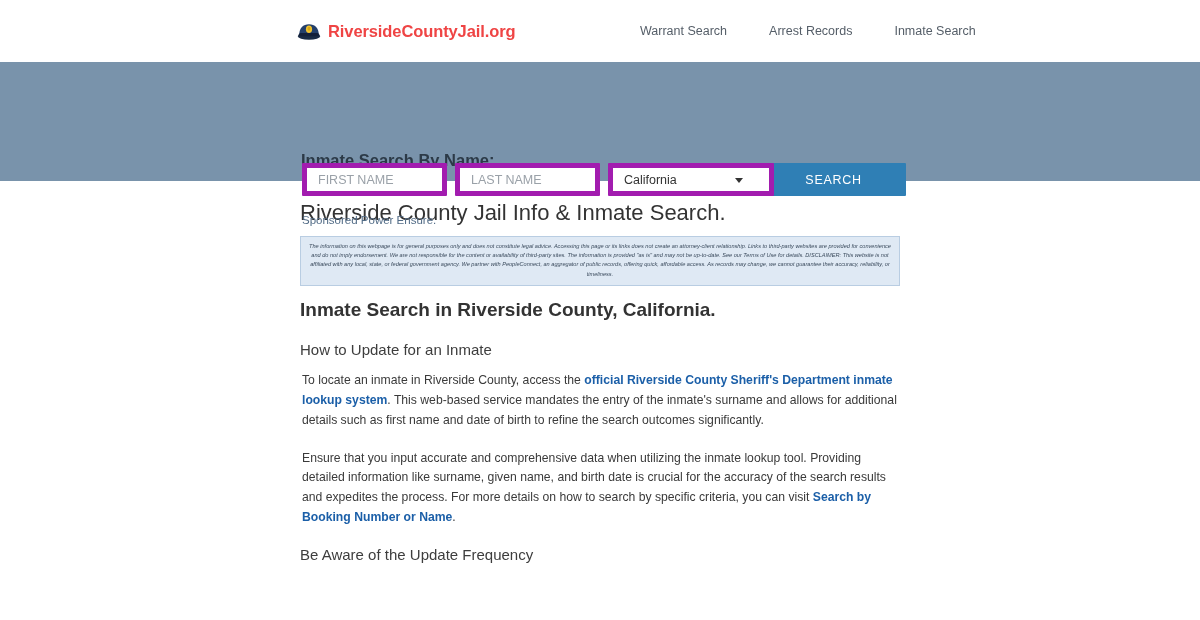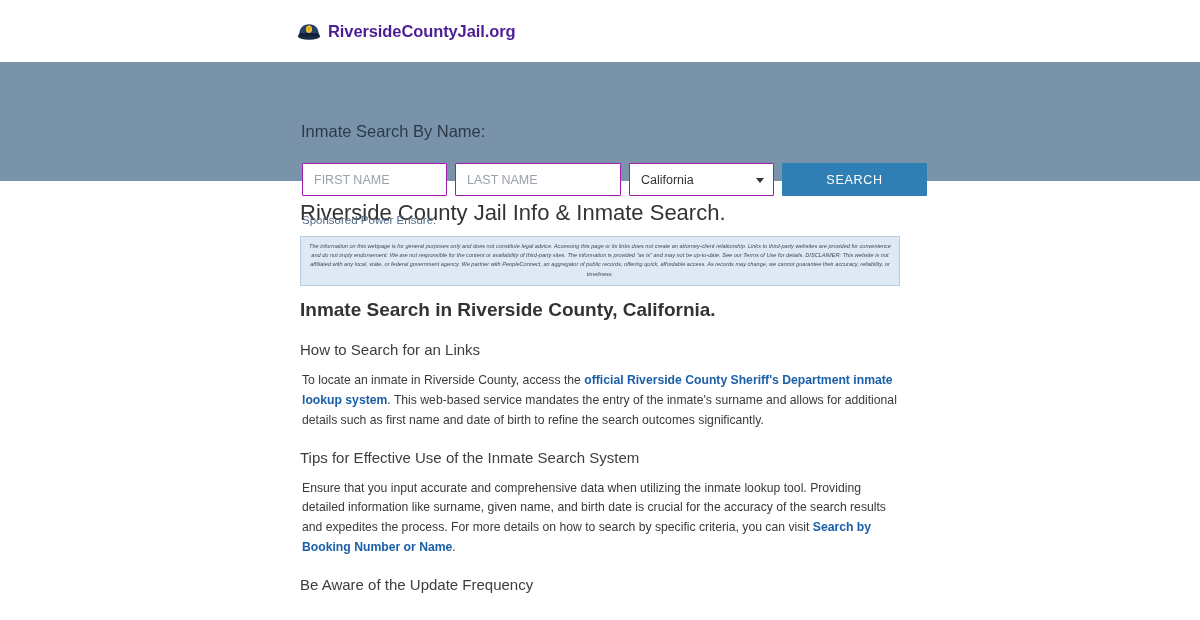--- a/index.html
+++ b/index.html
@@ -27,21 +27,21 @@
     top: 19px;
     display: flex;
     align-items: center;
     gap: 7px;
     text-decoration: none;
   }
   .brand-logo { width: 24px; height: 24px; display: block; }
   .brand-text {
     font-size: 16.5px;
     font-weight: bold;
-    color: #4c1d95;
+    color: #ef4444;
     letter-spacing: -0.1px;
     white-space: nowrap;
   }
   .nav {
     position: absolute;
     left: 640px;
     top: 24px;
     display: flex;
     gap: 42px;
   }
@@ -55,54 +55,54 @@
   
   .hero {
     background: #7993ab;
     height: 119px;
     padding: 0;
     position: relative;
   }
   .hero-title {
     position: absolute;
     left: 301px;
-    top: 60px;
+    top: 89px;
     font-size: 16.5px;
-    font-weight: normal;
+    font-weight: bold;
     color: #2c3a47;
     margin: 0;
   }
   .search-form {
     position: absolute;
     left: 302px;
     top: 101px;
     display: flex;
     gap: 8px;
   }
   .field {
     height: 33px;
-    border: 1px solid #a21caf;
+    border: 5px solid #a21caf;
     background: #ffffff;
     font-size: 12.5px;
     font-family: "Liberation Sans", sans-serif;
     padding: 0 11px;
     color: #333;
     border-radius: 1px;
     outline: none;
   }
   .field::placeholder { color: #9aa1a8; }
   .field-first { width: 145px; }
-  .field-last  { width: 166px; }
+  .field-last  { width: 145px; }
   .select-wrap {
     position: relative;
     width: 145px;
     height: 33px;
   }
   .field-state {
-    width: 145px;
+    width: 166px;
     height: 33px;
     appearance: none;
     -webkit-appearance: none;
     padding-right: 26px;
   }
   .caret {
     position: absolute;
     right: 10px;
     top: 15px;
     width: 0; height: 0;
@@ -193,20 +193,25 @@
       <svg viewBox="0 0 32 32" width="24" height="24" xmlns="http://www.w3.org/2000/svg">
         <ellipse cx="16" cy="23" rx="15" ry="4.5" fill="#1a2b45"></ellipse>
         <path d="M3 21 C3 12 8 7 16 7 C24 7 29 12 29 21 Z" fill="#24406b"></path>
         <rect x="2.5" y="18.5" width="27" height="4.6" rx="2.3" fill="#13203a"></rect>
         <ellipse cx="16" cy="13.5" rx="4.1" ry="5" fill="#f2c230"></ellipse>
         <ellipse cx="16" cy="13" rx="2" ry="2.6" fill="#d9a813"></ellipse>
       </svg>
     </span>
     <span class="brand-text">RiversideCountyJail.org</span>
   </a>
+  <nav class="nav">
+    <a href="#">Warrant Search</a>
+    <a href="#">Arrest Records</a>
+    <a href="#">Inmate Search</a>
+  </nav>
 </div>
 
 <div class="hero">
   <h2 class="hero-title">Inmate Search By Name:</h2>
 
   <form class="search-form">
     <input class="field field-first" type="text" placeholder="FIRST NAME" style="">
     <input class="field field-last" type="text" placeholder="LAST NAME" style="">
     <span class="select-wrap">
       <select class="field field-state">
@@ -221,27 +226,24 @@
 </div>
 
 <main class="content">
   <h1 class="page-title">Riverside County Jail Info &amp; Inmate Search.</h1>
 
   <div class="disclaimer">The information on this webpage is for general purposes only and does not constitute legal advice. Accessing this page or its links does not create an attorney-client relationship. Links to third-party websites are provided for convenience and do not imply endorsement. We are not responsible for the content or availability of third-party sites. The information is provided "as is" and may not be up-to-date. See our Terms of Use for details. DISCLAIMER: This website is not affiliated with any local, state, or federal government agency. We partner with PeopleConnect, an aggregator of public records, offering quick, affordable access. As records may change, we cannot guarantee their accuracy, reliability, or timeliness.</div>
 
   <h2 class="section-title">Inmate Search in Riverside County, California.</h2>
 
   <div class="block">
-    <h3 class="sub-title">How to Search for an Links</h3>
+    <h3 class="sub-title">How to Update for an Inmate</h3>
     <p class="body"><span>To locate an inmate in Riverside County, access the </span><a class="inline-link" href="#">official Riverside County Sheriff's Department inmate lookup system</a><span>. This web-based service mandates the entry of the inmate's surname and allows for additional details such as first name and date of birth to refine the search outcomes significantly.</span></p>
   </div>
 
-  <div class="block">
-    <h3 class="sub-title">Tips for Effective Use of the Inmate Search System</h3>
-  </div>
 
   <div class="block">
     <p class="body"><span>Ensure that you input accurate and comprehensive data when utilizing the inmate lookup tool. Providing detailed information like surname, given name, and birth date is crucial for the accuracy of the search results and expedites the process. For more details on how to search by specific criteria, you can visit </span><a class="inline-link" href="#">Search by Booking Number or Name</a><span>.</span></p>
   </div>
 
   <div class="block">
     <h3 class="sub-title">Be Aware of the Update Frequency</h3>
 
   </div>
 

